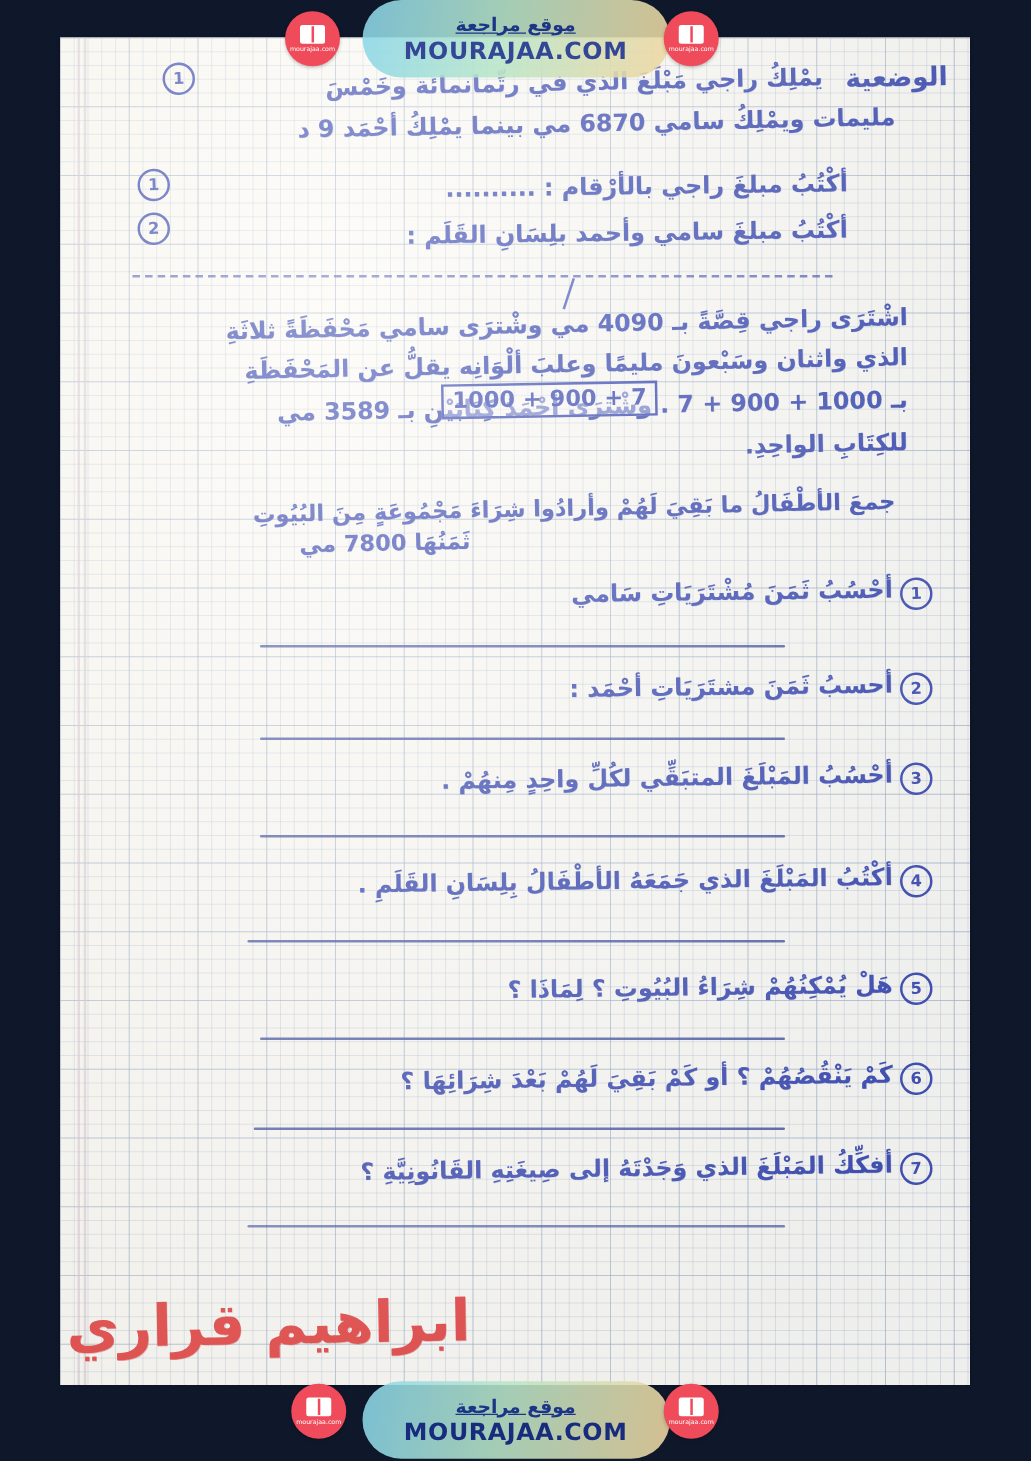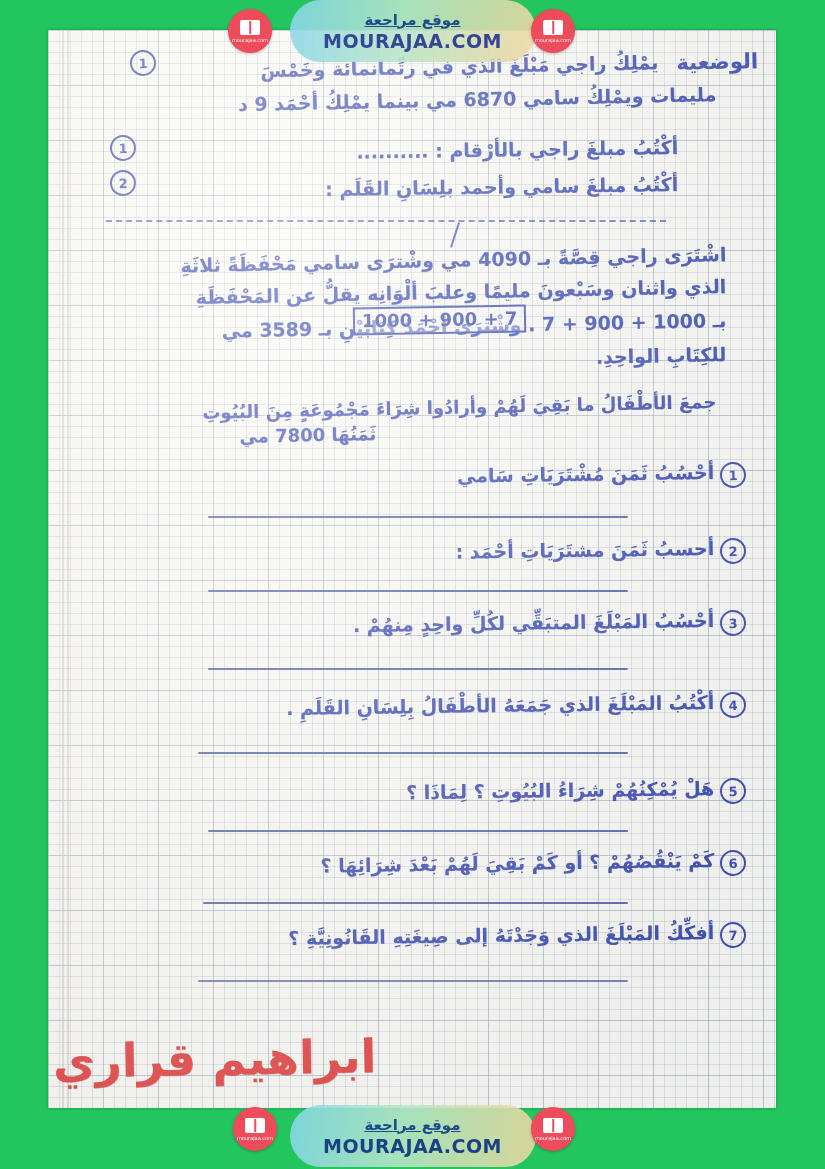--- a/index.html
+++ b/index.html
@@ -13,21 +13,21 @@
     font-family: "DejaVu Sans", sans-serif;
     overflow: hidden;
     position: relative;
   }
 
   
   .page {
     position: absolute;
     left: 0; top: 0;
     width: 825px; height: 1169px;
-    background: #22c55e;
+    background: #0f172a;
   }
 
   
   .sheet {
     position: absolute;
     left: 48px;
     top: 30px;
     width: 728px;
     height: 1078px;
     background: #fdfdfb;

